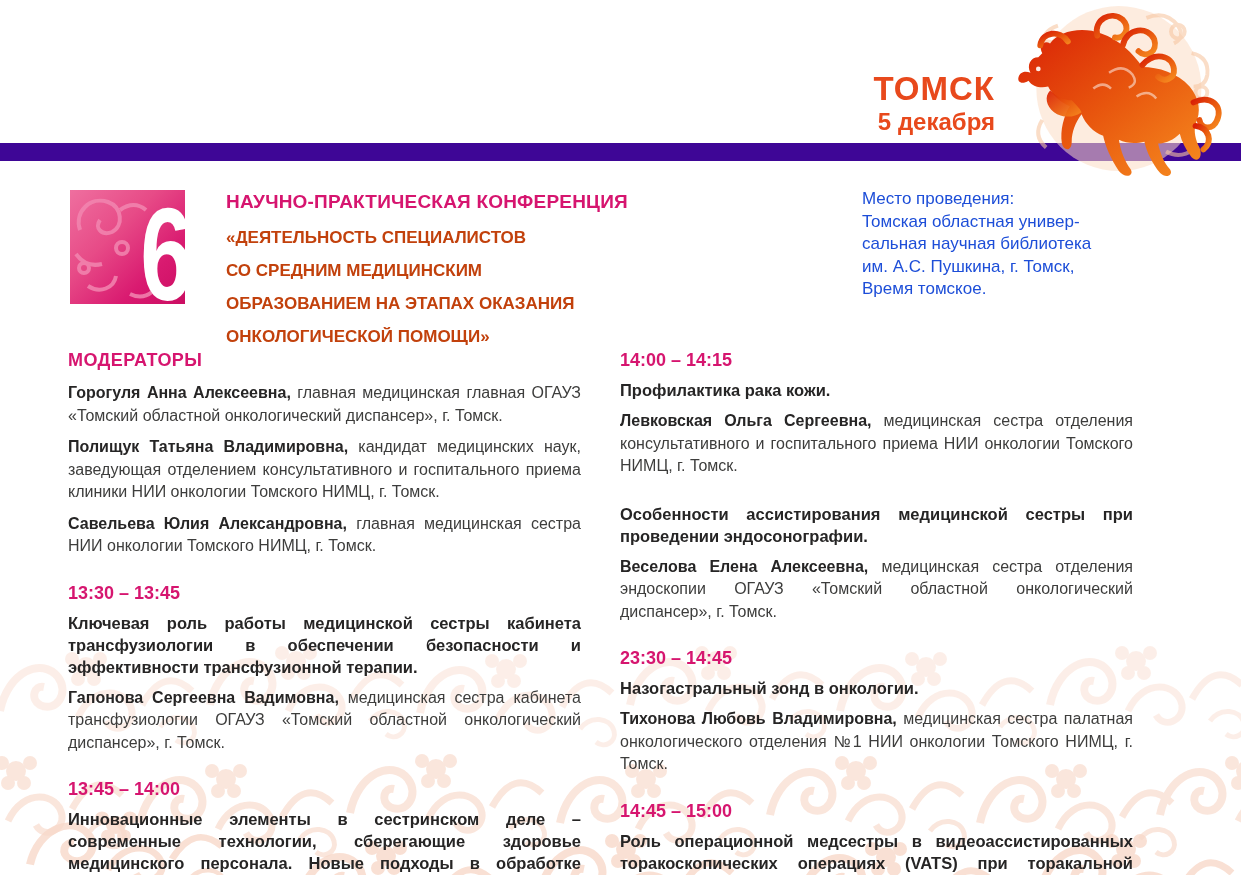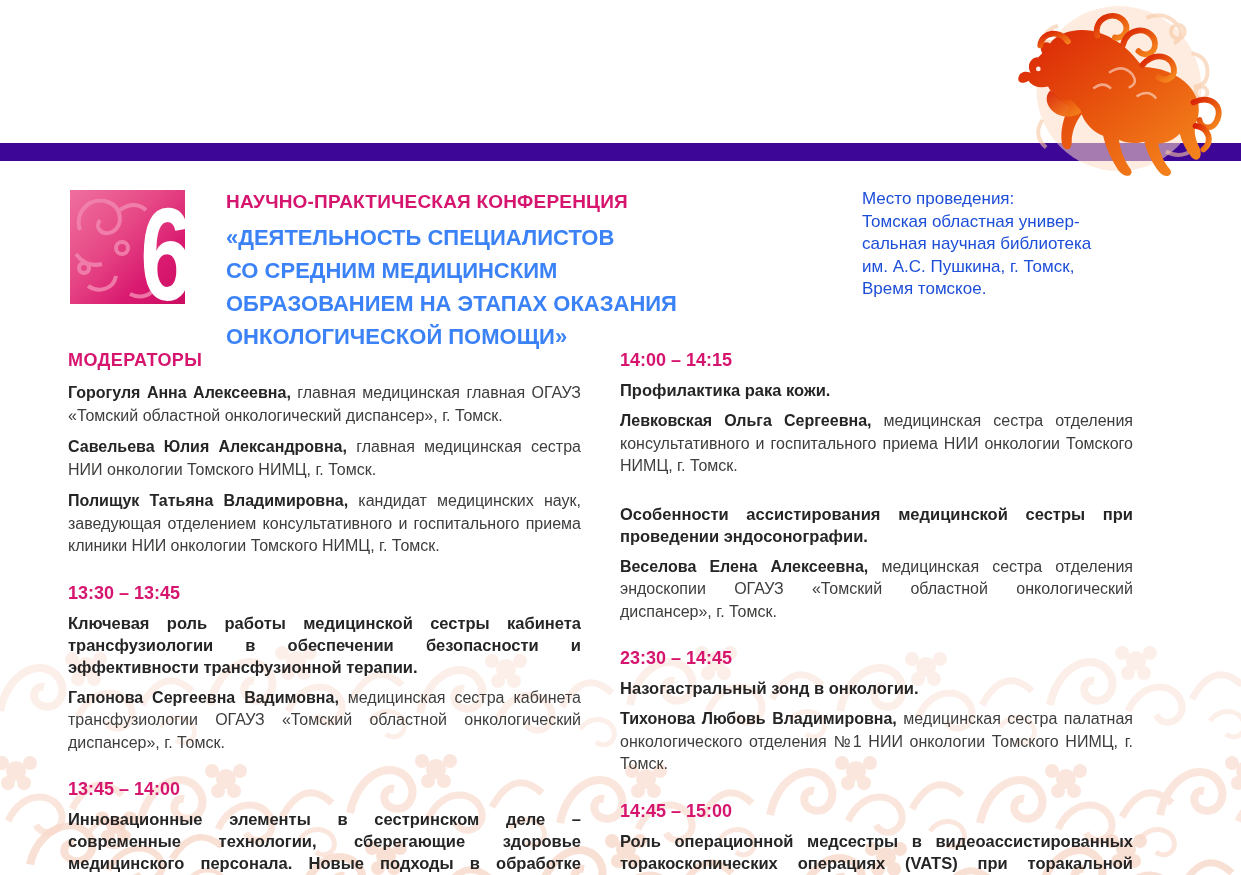--- a/index.html
+++ b/index.html
@@ -28,22 +28,22 @@
     overflow:hidden; z-index:2;
   }
   .badge-num {
     position:absolute; right:-8px; bottom:-16px; color:#ffffff; font-weight:bold;
     font-size:118px; line-height:1; transform:scale(0.80,1.12); transform-origin:right bottom;
   }
   .badge-orn { position:absolute; left:0; top:0; }
 
   .kicker { position:absolute; left:226px; top:191px; font-size:19px; font-weight:bold;
             color:#d6156f; letter-spacing:.2px; z-index:2; }
-  .title  { position:absolute; left:226px; top:221px; font-size:22px; line-height:33px;
-            font-weight:bold; color:#3b82f6; z-index:2; }
+  .title  { position:absolute; left:226px; top:221px; font-size:17px; line-height:33px;
+            font-weight:bold; color:#c2410c; z-index:2; }
 
   .venue { position:absolute; left:862px; top:188px; font-size:17px; line-height:22.5px;
            color:#1d4ed8; z-index:2; }
 
   
   .col { position:absolute; top:350px; width:513px; z-index:2; }
   .col-left  { left:68px; }
   .col-right { left:620px; }
 
   .moder-heading { color:#d6156f; font-weight:bold; font-size:18px; letter-spacing:.4px;
@@ -103,20 +103,24 @@
       <use href="#motif" x="30" y="185" transform="scale(1,0.9)"></use>
       <use href="#motif" x="300" y="195"></use>
         <use href="#motif" x="540" y="188"></use>
       <use href="#motif" x="800" y="196"></use>
         <use href="#motif" x="1040" y="188"></use>
     </g>
   </svg>
 
   <div class="top-bar"></div>
 
+  <div class="logo-text">
+    <div class="logo-city">ТОМСК</div>
+    <div class="logo-date">5 декабря</div>
+  </div>
 
   <div class="horse-wrap">
     <svg viewBox="0 0 230 185" width="226" height="182" xmlns="http://www.w3.org/2000/svg">
       <defs>
         <linearGradient id="hg" x1="0" y1="0" x2="1" y2="1">
           <stop offset="0" stop-color="#d92106"></stop>
           <stop offset="0.5" stop-color="#e8560e"></stop>
           <stop offset="1" stop-color="#f68b1f"></stop>
         </linearGradient>
       </defs>
@@ -218,22 +222,22 @@
     <div>Томская областная универ-</div>
     <div>сальная научная библиотека</div>
     <div>им. А.С. Пушкина, г. Томск,</div>
     <div>Время томское.</div>
   </div>
 
   <div class="col col-left">
     <div class="moder-heading">МОДЕРАТОРЫ</div>
 
     <p class="person"><b class="name">Горогуля Анна Алексеевна,</b><span> главная медицинская главная ОГАУЗ «Томский областной онкологический диспансер», г. Томск.</span></p>
+    <p class="person"><b class="name">Полищук Татьяна Владимировна,</b><span> кандидат медицинских наук, заведующая отделением консультативного и госпитального приема клиники НИИ онкологии Томского НИМЦ, г. Томск.</span></p>
     <p class="person"><b class="name">Савельева Юлия Александровна,</b><span> главная медицинская сестра НИИ онкологии Томского НИМЦ, г. Томск.</span></p>
-    <p class="person"><b class="name">Полищук Татьяна Владимировна,</b><span> кандидат медицинских наук, заведующая отделением консультативного и госпитального приема клиники НИИ онкологии Томского НИМЦ, г. Томск.</span></p>
 
     <div class="session">
       <div class="time">13:30 – 13:45</div>
       <p class="talk">Ключевая роль работы медицинской сестры кабинета трансфузиологии в обеспечении безопасности и эффективности трансфузионной терапии.</p>
       <p class="person"><b class="name">Гапонова Сергеевна Вадимовна,</b><span> медицинская сестра кабинета трансфузиологии ОГАУЗ «Томский областной онкологический диспансер», г. Томск.</span></p>
     </div>
 
     <div class="session">
       <div class="time">13:45 – 14:00</div>
       <p class="talk">Инновационные элементы в сестринском деле – современные технологии, сберегающие здоровье медицинского персонала. Новые подходы в обработке инструментария – практический анализ.</p>

